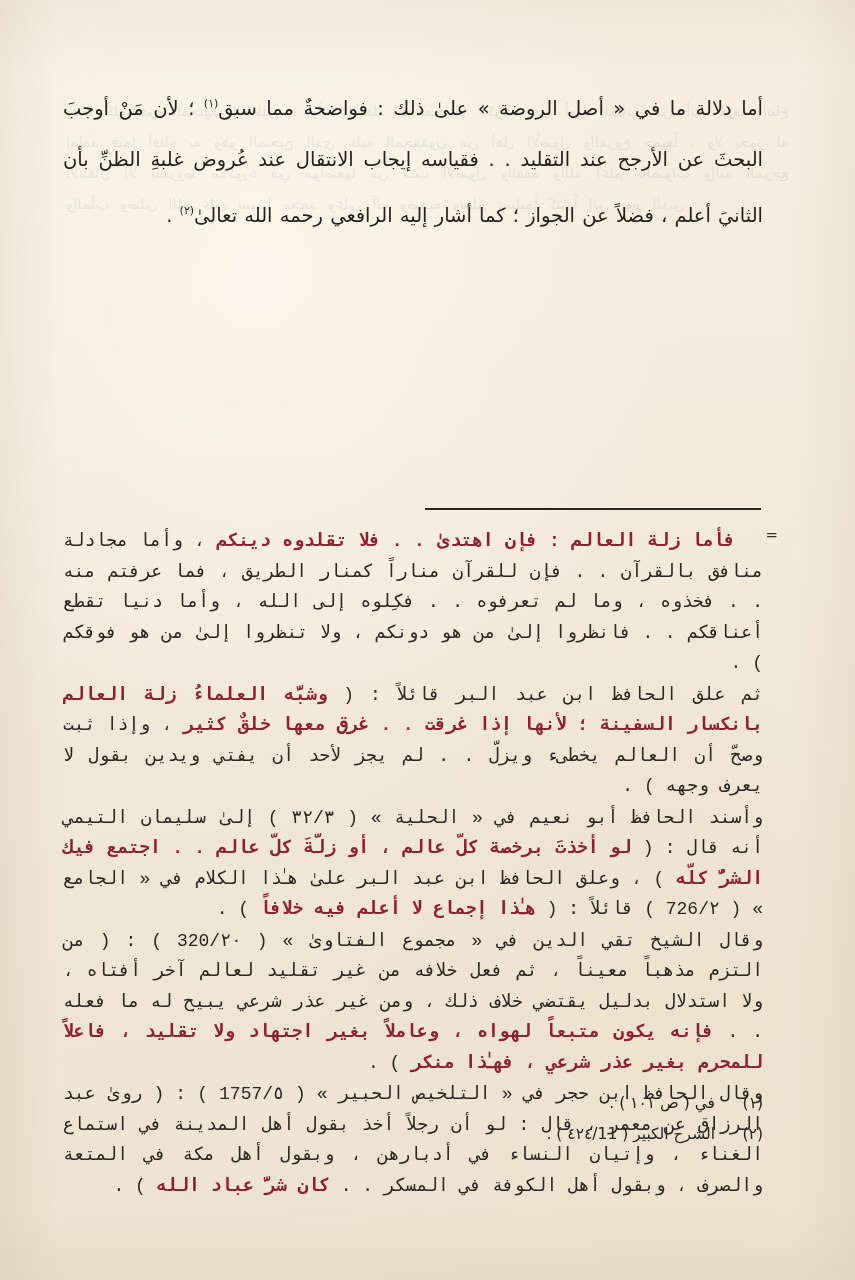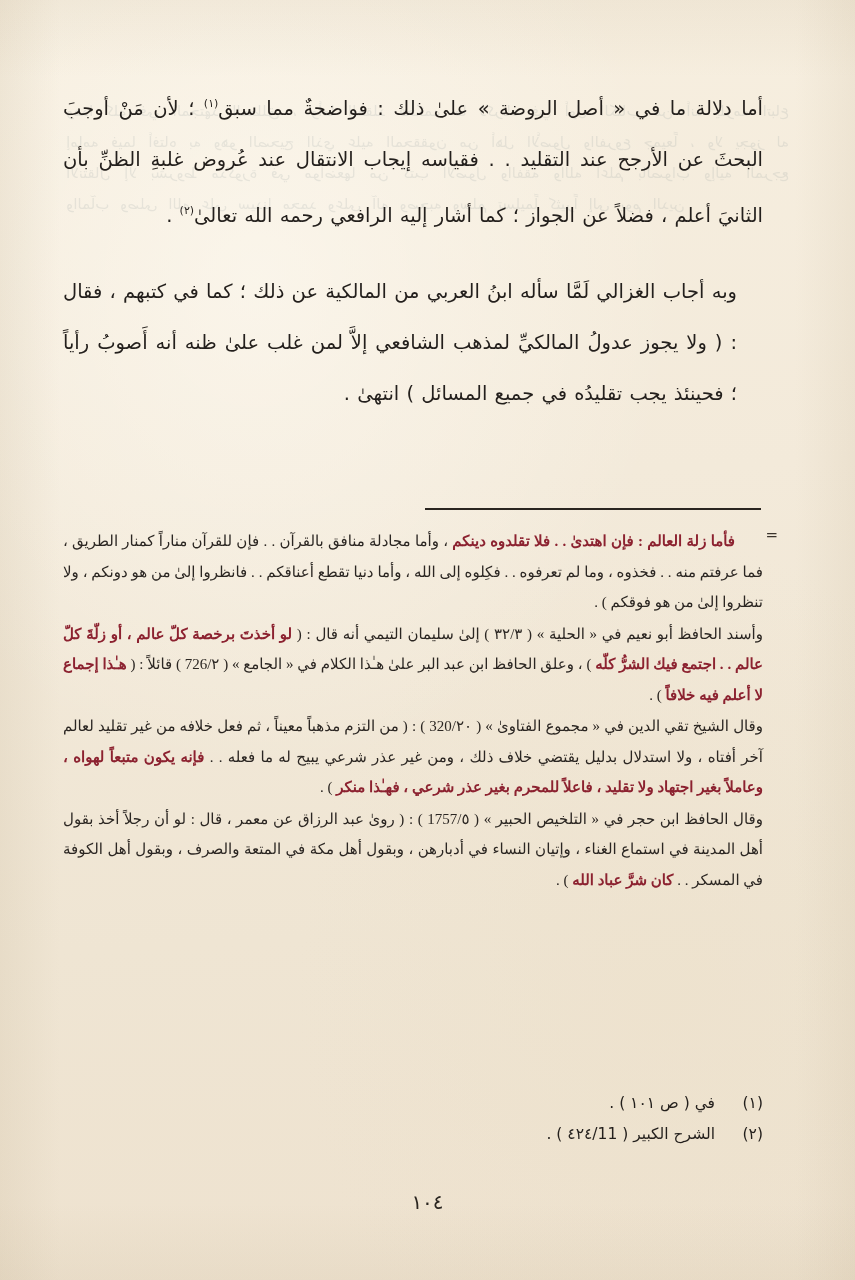--- a/index.html
+++ b/index.html
@@ -117,22 +117,22 @@
 
   
   .footnotes {
     position: absolute;
     right: 63px;
     left: 63px;
     top: 526px;
     direction: rtl;
     text-align: justify;
     color: #2b2622;
-    font-family: Liberation Serif, serif;
-    font-size: 15px;
+    font-family: Liberation Mono, monospace;
+    font-size: 18px;
     line-height: 30.5px;
   }
   .fn-para {
     margin: 0 0 1px 0;
     direction: rtl;
     text-align: justify;
     text-align-last: right;
   }
   .fn-para.first { text-indent: 28px; }
   .fn-para .qb { color: #8c2230; font-weight: 600; }
@@ -175,39 +175,38 @@
 <body>
 
 <div class="page"></div>
 
 <div class="bleed">وهذا كله في المجتهد المطلق ، وأما المقلد فحكمه ما ذكرناه في أول الكتاب من أنه يلزمه اتباع إمامه فيما أفتاه به وهو الصحيح الذي عليه المحققون من أهل الأصول والفروع جميعاً ، ولا يجوز له الانتقال إلا بشروط مذكورة في مواضعها من كتب الأصول والفقه والله أعلم بالصواب وإليه المرجع والمآب وصلى الله على سيدنا محمد وعلى آله وصحبه وسلم تسليماً كثيراً إلى يوم الدين</div>
 
 <div class="content">
 
   <div class="body-block">
     <p class="para">أما دلالة ما في « أصل الروضة » علىٰ ذلك : فواضحةٌ مما سبق<span class="sup">(١)</span> ؛ لأن مَنْ أوجبَ البحثَ عن الأرجح عند التقليد . . فقياسه إيجاب الانتقال عند عُروض غلبةِ الظنِّ بأن الثانيَ أعلم ، فضلاً عن الجواز ؛ كما أشار إليه الرافعي رحمه الله تعالىٰ<span class="sup">(٢)</span> .</p>
-    <p class="para para-indent">وبه أجاب الغزالي لَمَّا سأله ابنُ العربي من المالكية عن ذلك ؛ كما في كتبهم ، فقال : ( ولا يجوز عدولُ المالكيِّ لمذهب الشافعي إلاَّ لمن غلب علىٰ ظنه أنه أَصوبُ رأياً ؛ فحينئذ يجب تقليدُه في جميع المسائل ) انتهىٰ .</p>
   </div>
 
   <div class="fn-rule"></div>
   <div class="cont-mark">=</div>
 
   <div class="footnotes">
     <p class="fn-para first"><span class="qb">فأما زلة العالم : فإن اهتدىٰ . . فلا تقلدوه دينكم </span><span>، وأما مجادلة منافق بالقرآن . . فإن للقرآن مناراً كمنار الطريق ، فما عرفتم منه . . فخذوه ، وما لم تعرفوه . . فكِلوه إلى الله ، وأما دنيا تقطع أعناقكم . . فانظروا إلىٰ من هو دونكم ، ولا تنظروا إلىٰ من هو فوقكم ) .</span></p>
+    <p class="fn-para"><span>ثم علق الحافظ ابن عبد البر قائلاً : ( </span><span class="qb">وشبَّه العلماءُ زلة العالم بانكسار السفينة ؛ لأنها إذا غرقت . . غرق معها خلقٌ كثير</span><span> ، وإذا ثبت وصحّ أن العالم يخطىء ويزلّ . . لم يجز لأحد أن يفتي ويدين بقول لا يعرف وجهه ) .</span></p>
     <p class="fn-para"><span>وأسند الحافظ أبو نعيم في « الحلية » ( ٣٢/٣ ) إلىٰ سليمان التيمي أنه قال : ( </span><span class="qb">لو أخذتَ برخصة كلّ عالم ، أو زلّةَ كلّ عالم . . اجتمع فيك الشرُّ كلّه</span><span> ) ، وعلق الحافظ ابن عبد البر علىٰ هـٰذا الكلام في « الجامع » ( 726/٢ ) قائلاً : ( </span><span class="qb">هـٰذا إجماع لا أعلم فيه خلافاً</span><span> ) .</span></p>
     <p class="fn-para"><span>وقال الشيخ تقي الدين في « مجموع الفتاوىٰ » ( 320/٢٠ ) : ( من التزم مذهباً معيناً ، ثم فعل خلافه من غير تقليد لعالم آخر أفتاه ، ولا استدلال بدليل يقتضي خلاف ذلك ، ومن غير عذر شرعي يبيح له ما فعله . . </span><span class="qb">فإنه يكون متبعاً لهواه ، وعاملاً بغير اجتهاد ولا تقليد ، فاعلاً للمحرم بغير عذر شرعي ، فهـٰذا منكر</span><span> ) .</span></p>
     <p class="fn-para"><span>وقال الحافظ ابن حجر في « التلخيص الحبير » ( 1757/٥ ) : ( روىٰ عبد الرزاق عن معمر ، قال : لو أن رجلاً أخذ بقول أهل المدينة في استماع الغناء ، وإتيان النساء في أدبارهن ، وبقول أهل مكة في المتعة والصرف ، وبقول أهل الكوفة في المسكر . . </span><span class="qb">كان شرَّ عباد الله</span><span> ) .</span></p>
   </div>
 
   <div class="fn-numbered">
     <div class="fn-num-row">
       <span class="fn-num-marker">(١)</span>
       <span class="fn-num-text">في ( ص ١٠١ ) .</span>
     </div>
     <div class="fn-num-row">
       <span class="fn-num-marker">(٢)</span>
       <span class="fn-num-text">الشرح الكبير ( ٤٢٤/11 ) .</span>
     </div>
   </div>
 
-  <div class="page-number">١٠٤</div>
 
 </div>
 
 </body></html>

